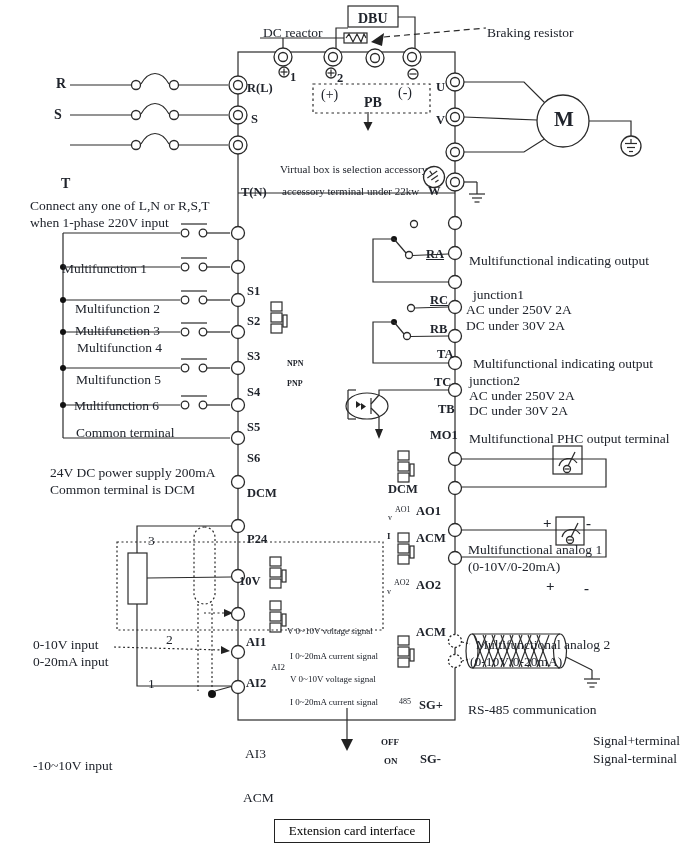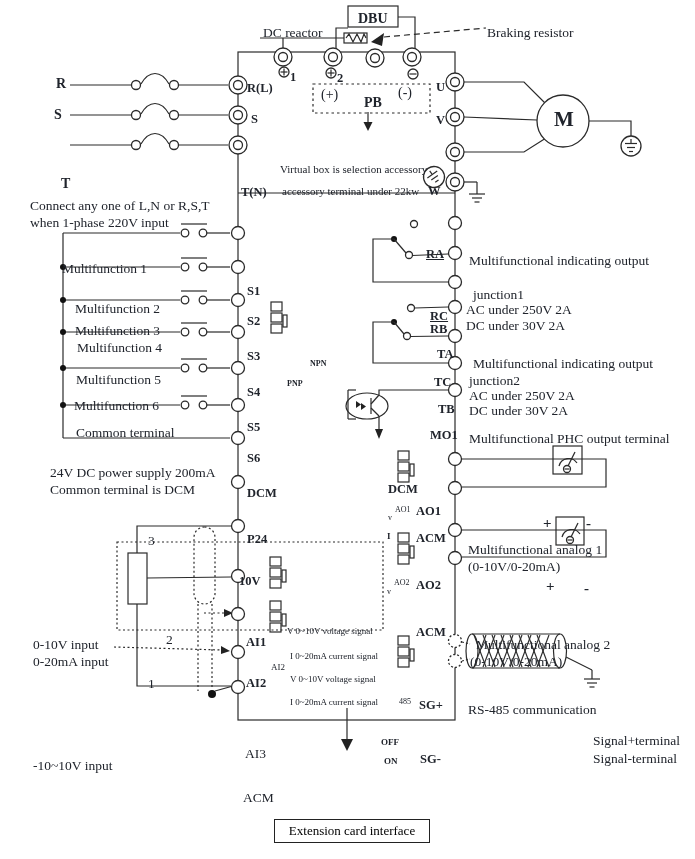--- a/index.html
+++ b/index.html
@@ -385,25 +385,25 @@
 <span class="lbl f12 b" style="left:247px;top:314px;">S2</span>
 <span class="lbl f12 b" style="left:247px;top:349px;">S3</span>
 <span class="lbl f12 b" style="left:247px;top:385px;">S4</span>
 <span class="lbl f12 b" style="left:247px;top:420px;">S5</span>
 <span class="lbl f12 b" style="left:247px;top:451px;">S6</span>
 <span class="lbl f12 b" style="left:247px;top:486px;">DCM</span>
 <span class="lbl f12 b" style="left:247px;top:532px;">P24</span>
 <span class="lbl f12 b" style="left:239px;top:574px;">10V</span>
 <span class="lbl f12 b" style="left:246px;top:635px;">AI1</span>
 <span class="lbl f12 b" style="left:246px;top:676px;">AI2</span>
-<span class="lbl f8 b" style="left:287px;top:359px;margin-left:23px;">NPN</span>
+<span class="lbl f8 b" style="left:287px;top:359px;">NPN</span>
 <span class="lbl f8 b" style="left:287px;top:379px;">PNP</span>
 
 <span class="lbl f12 b" style="left:426px;top:247px;text-decoration:underline;">RA</span>
-<span class="lbl f12 b" style="left:430px;top:293px;text-decoration:underline;margin-top:16px;">RC</span>
+<span class="lbl f12 b" style="left:430px;top:293px;text-decoration:underline;">RC</span>
 <span class="lbl f12 b" style="left:430px;top:322px;">RB</span>
 <span class="lbl f12 b" style="left:437px;top:347px;">TA</span>
 <span class="lbl f12 b" style="left:434px;top:375px;">TC</span>
 <span class="lbl f12 b" style="left:438px;top:402px;">TB</span>
 <span class="lbl f12 b" style="left:430px;top:428px;">MO1</span>
 <span class="lbl f12 b" style="left:388px;top:482px;">DCM</span>
 <span class="lbl f8" style="left:395px;top:505px;">AO1</span>
 <span class="lbl f8" style="left:388px;top:513px;">v</span>
 <span class="lbl f12 b" style="left:416px;top:504px;">AO1</span>
 <span class="lbl f9 b" style="left:387px;top:531px;">I</span>

